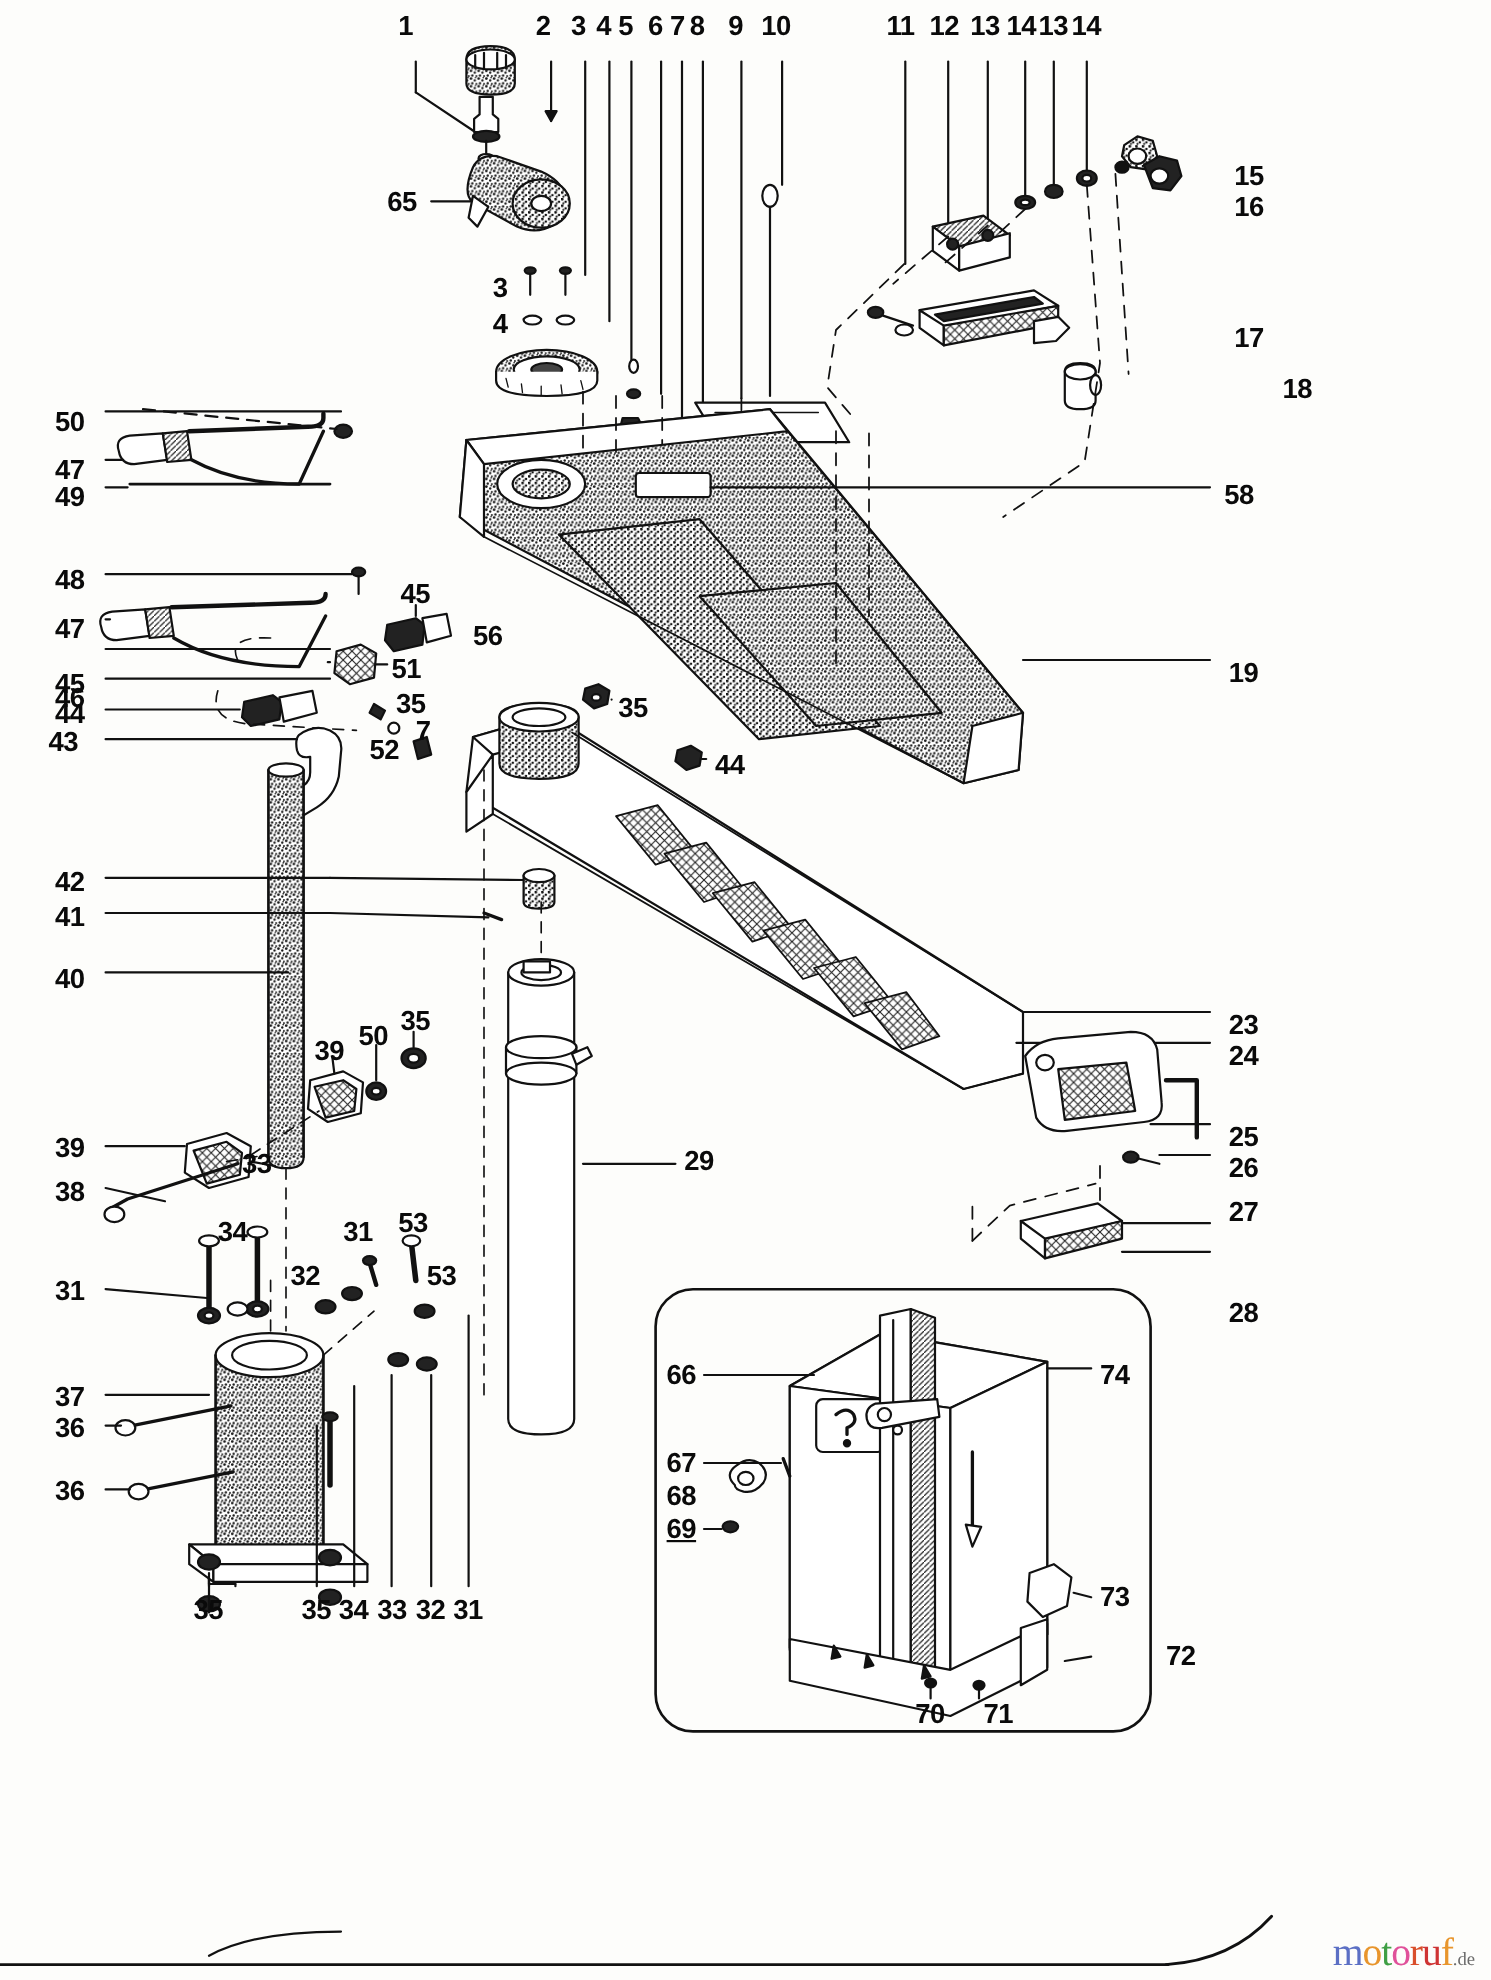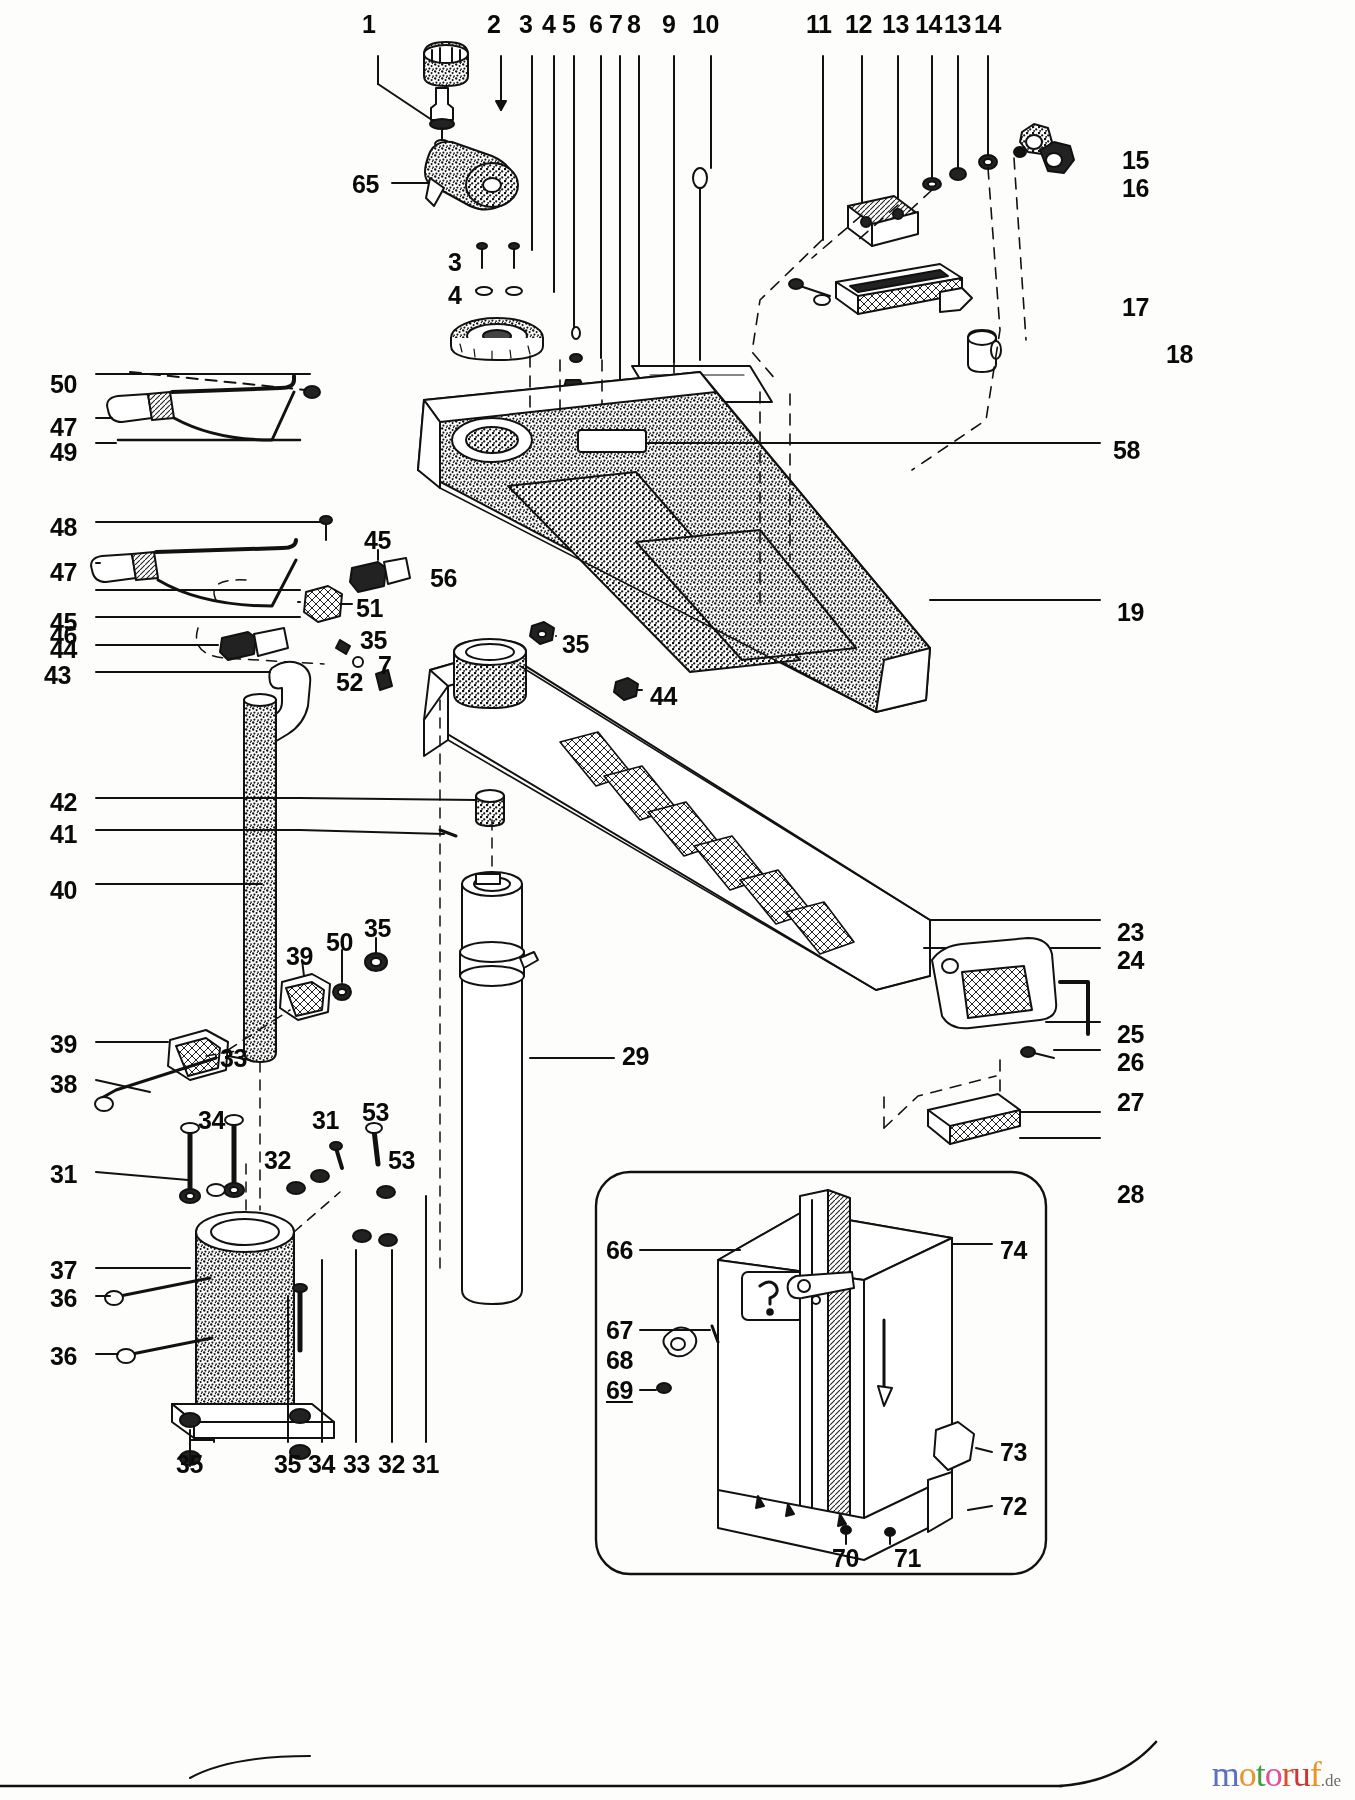--- a/index.html
+++ b/index.html
@@ -567,21 +567,21 @@
     <span class="callout" style="left:412px; top:1452px;">31</span>
   </div>
 
   <div>
     <span class="callout" style="left:606px; top:1238px;">66</span>
     <span class="callout" style="left:606px; top:1318px;">67</span>
     <span class="callout" style="left:606px; top:1348px;">68</span>
     <span class="callout" style="left:606px; top:1378px;text-decoration:underline;">69</span>
     <span class="callout" style="left:832px; top:1546px;">70</span>
     <span class="callout" style="left:894px; top:1546px;">71</span>
-    <span class="callout" style="left:1000px; top:1494px;">72</span>
+    <span class="callout" style="left:1060px; top:1494px;">72</span>
     <span class="callout" style="left:1000px; top:1440px;">73</span>
     <span class="callout" style="left:1000px; top:1238px;">74</span>
   </div>
 
   <div id="watermark">
     <span style="color:#5b6fc4">m</span><span style="color:#e8952c">o</span><span style="color:#3f9f44">t</span><span style="color:#e0519a">o</span><span style="color:#d94f2b">r</span><span style="color:#cf3434">u</span><span style="color:#e8952c">f</span><span class="d">.de</span>
   </div>
 
 </div>
 

